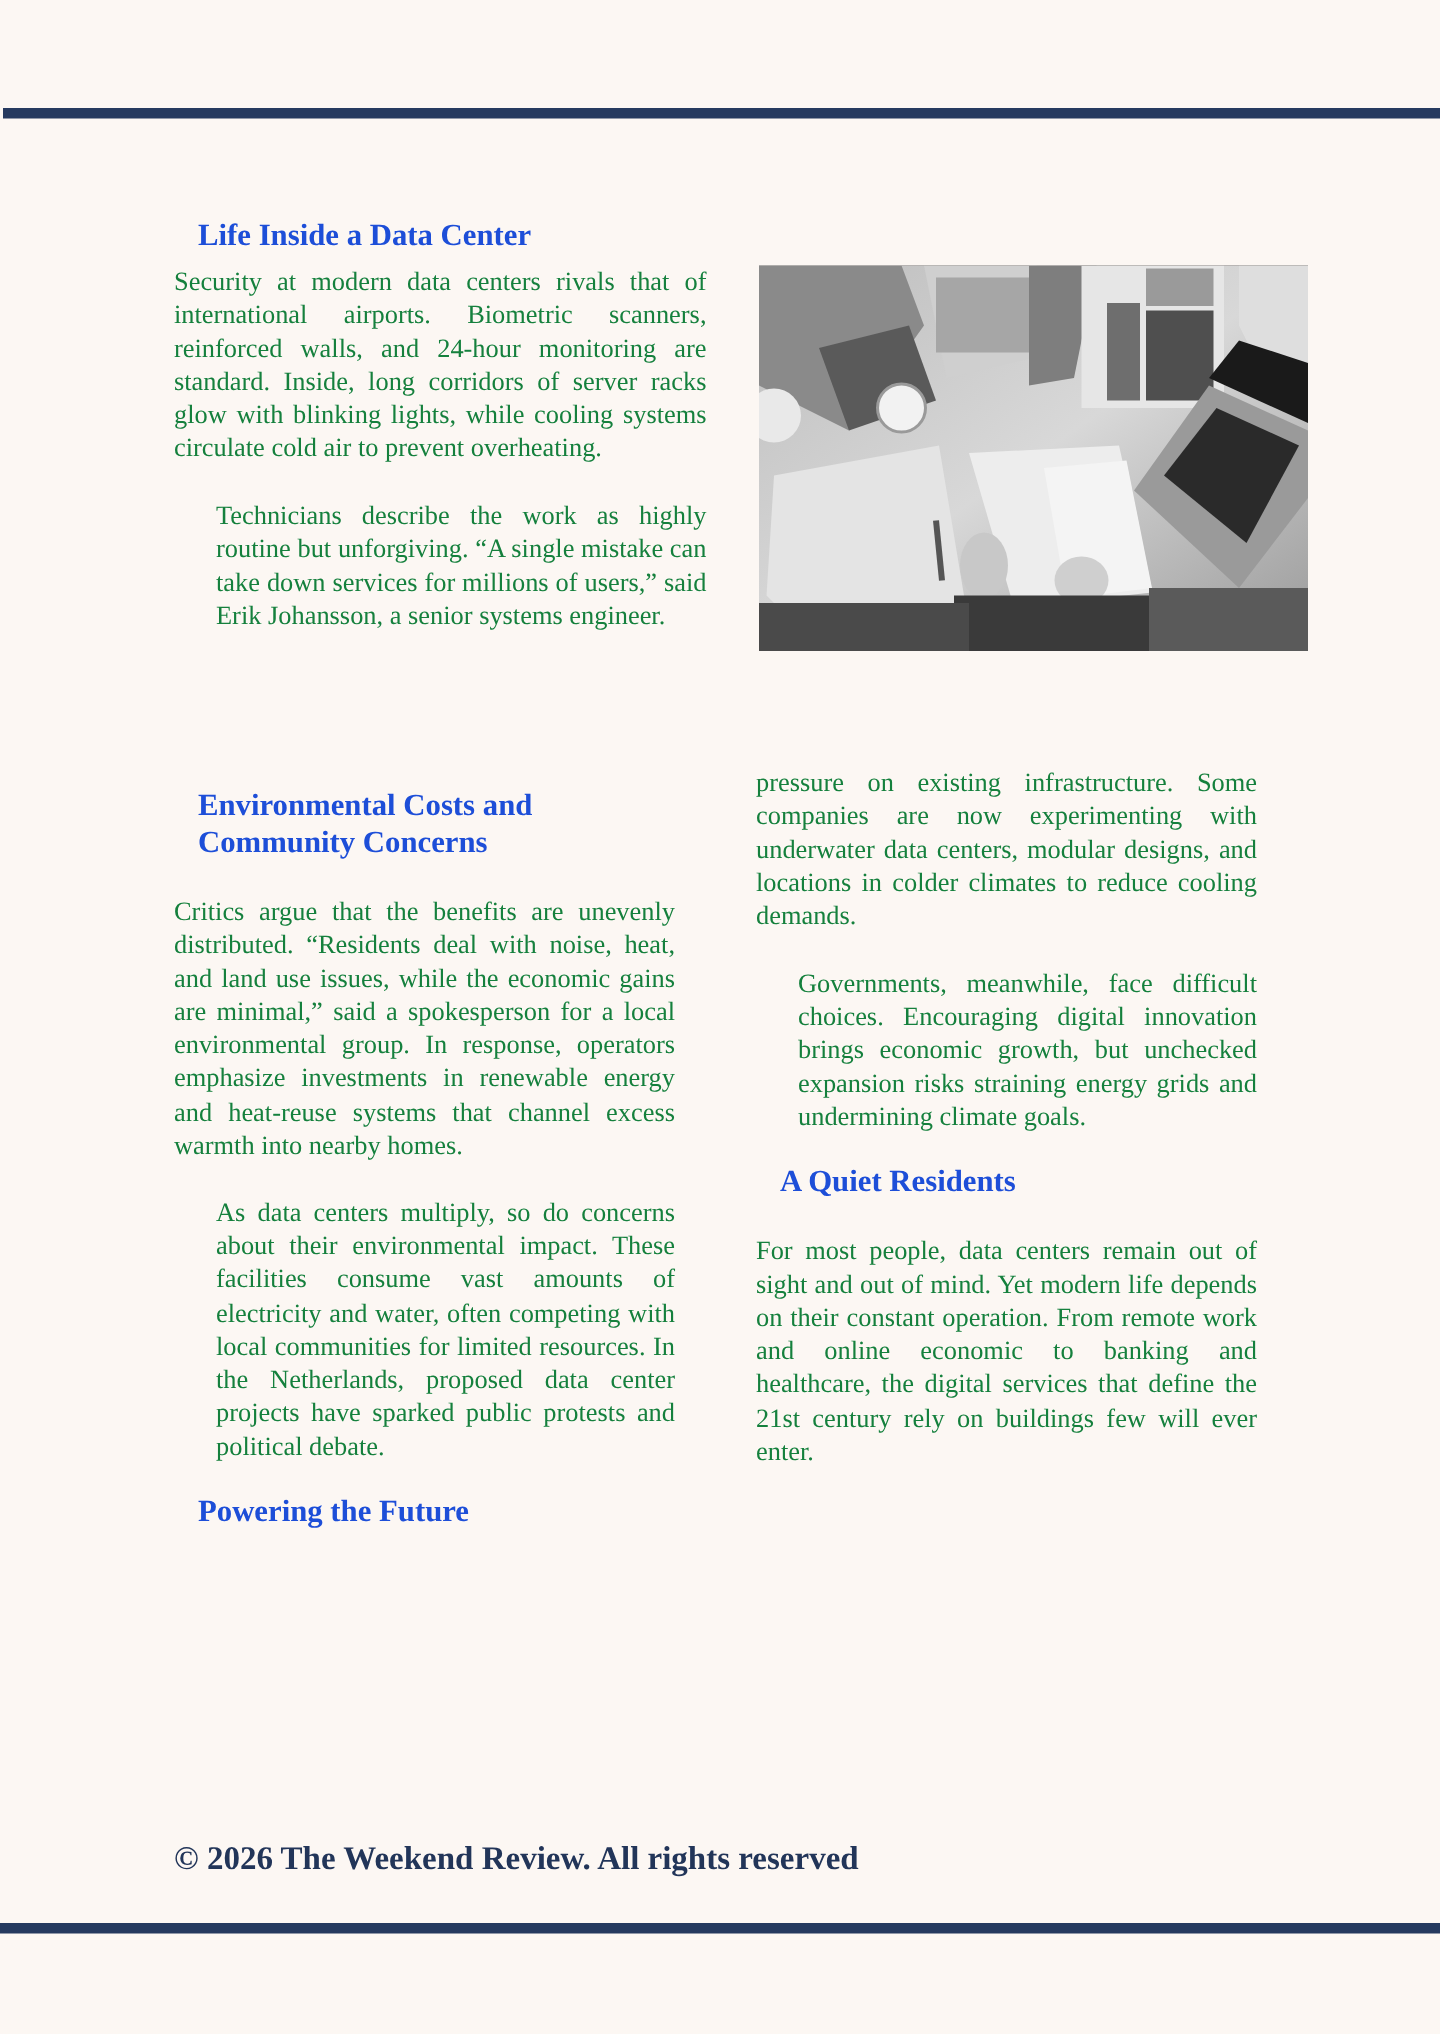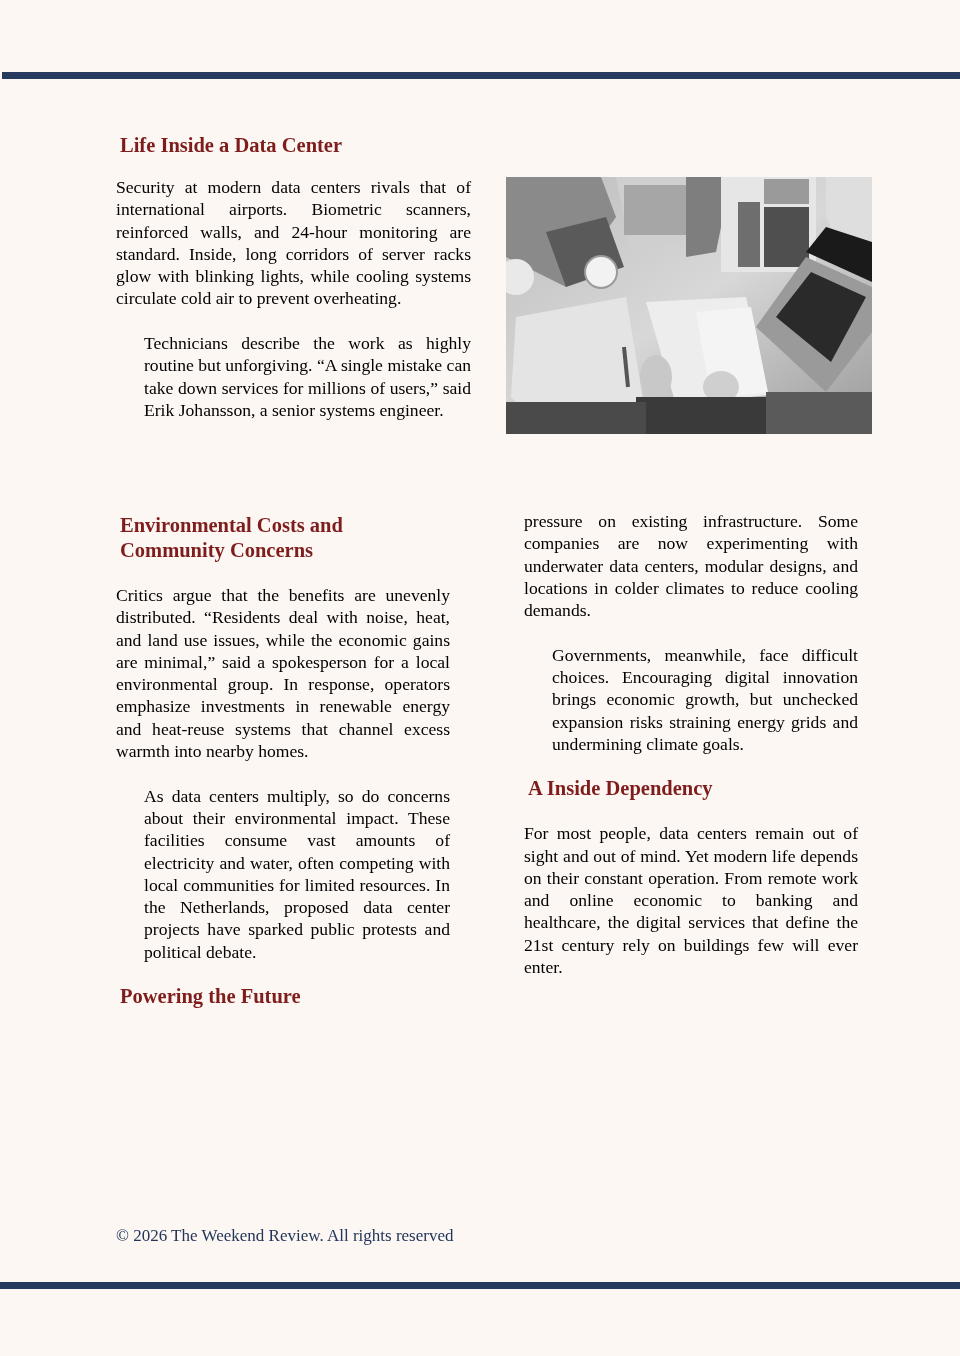--- a/index.html
+++ b/index.html
@@ -8,39 +8,39 @@
     background:#fcf7f3;
     font-family:"Liberation Serif", "DejaVu Serif", serif;
     color:#2a3a5c;
   }
   .rule { position:absolute; height:7px; background:#263a5f; }
   .rule.top { left:2px; right:0; top:72px; }
   .rule.bottom { left:0; right:0; top:1282px; }
 
   .block { position:absolute; }
   h2 {
-    margin:4px; font-weight:bold; font-size:20.5px; line-height:25px;
-    color:#7f1d1d;
+    margin:16px; font-weight:bold; font-size:20.5px; line-height:25px;
+    color:#1d4ed8;
   }
   p {
     margin:0; font-size:17.6px; line-height:22.3px; text-align:justify;
-    color:#000000;
+    color:#15803d;
   }
   p + p { margin-top:22.3px;margin-left:28px; }
 
   #s1-head { left:116px; top:129px; width:360px; }
   #s1-body { left:116px; top:176px; width:355px; }
   #photo { left:506px; top:177px; width:366px; height:257px; overflow:hidden; background:#6c6c6c; }
 
   #col-left { left:116px; top:509px; width:334px; }
-  #col-right { left:524px; top:510px; width:334px; }
+  #col-right { left:504px; top:510px; width:334px; }
   .col h2 { margin-bottom:21px; }
   .col p + h2 { margin-top:21px; }
 
-  #footer { left:116px; top:1226px; font-size:17px; font-weight:normal; color:#223559; white-space:nowrap; }
+  #footer { left:116px; top:1226px; font-size:22px; font-weight:bold; color:#223559; white-space:nowrap; }
 </style>
 </head>
 <body>
 
 <div class="rule top"></div>
 
 <h2 id="s1-head" class="block">Life Inside a Data Center</h2>
 <div id="s1-body" class="block">
   <p>Security at modern data centers rivals that of international airports. Biometric scanners, reinforced walls, and 24-hour monitoring are standard. Inside, long corridors of server racks glow with blinking lights, while cooling systems circulate cold air to prevent overheating.</p>
   <p>Technicians describe the work as highly routine but unforgiving. “A single mistake can take down services for millions of users,” said Erik Johansson, a senior systems engineer.</p>
@@ -95,19 +95,19 @@
 <div id="col-left" class="block col">
   <h2>Environmental Costs and Community Concerns</h2>
   <p>Critics argue that the benefits are unevenly distributed. “Residents deal with noise, heat, and land use issues, while the economic gains are minimal,” said a spokesperson for a local environmental group. In response, operators emphasize investments in renewable energy and heat-reuse systems that channel excess warmth into nearby homes.</p>
   <p>As data centers multiply, so do concerns about their environmental impact. These facilities consume vast amounts of electricity and water, often competing with local communities for limited resources. In the Netherlands, proposed data center projects have sparked public protests and political debate.</p>
   <h2>Powering the Future</h2>
 </div>
 
 <div id="col-right" class="block col">
   <p>pressure on existing infrastructure. Some companies are now experimenting with underwater data centers, modular designs, and locations in colder climates to reduce cooling demands.</p>
   <p>Governments, meanwhile, face difficult choices. Encouraging digital innovation brings economic growth, but unchecked expansion risks straining energy grids and undermining climate goals.</p>
-  <h2>A Inside Dependency</h2>
+  <h2>A Quiet Residents</h2>
   <p>For most people, data centers remain out of sight and out of mind. Yet modern life depends on their constant operation. From remote work and online economic to banking and healthcare, the digital services that define the 21st century rely on buildings few will ever enter.</p>
 </div>
 
 <div id="footer" class="block">© 2026 The Weekend Review. All rights reserved</div>
 
 <div class="rule bottom"></div>
 
 </body></html>

